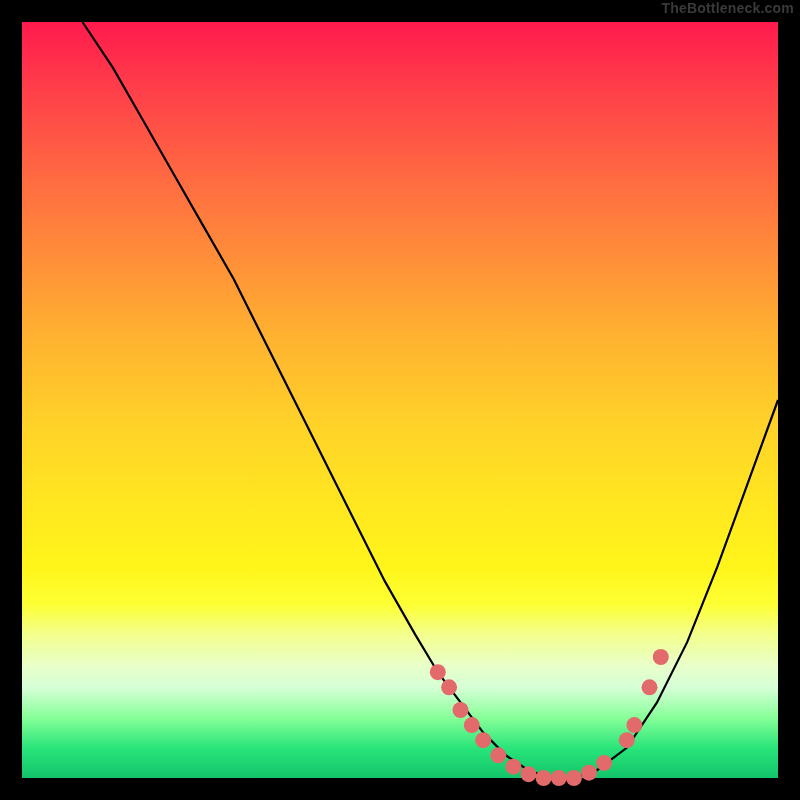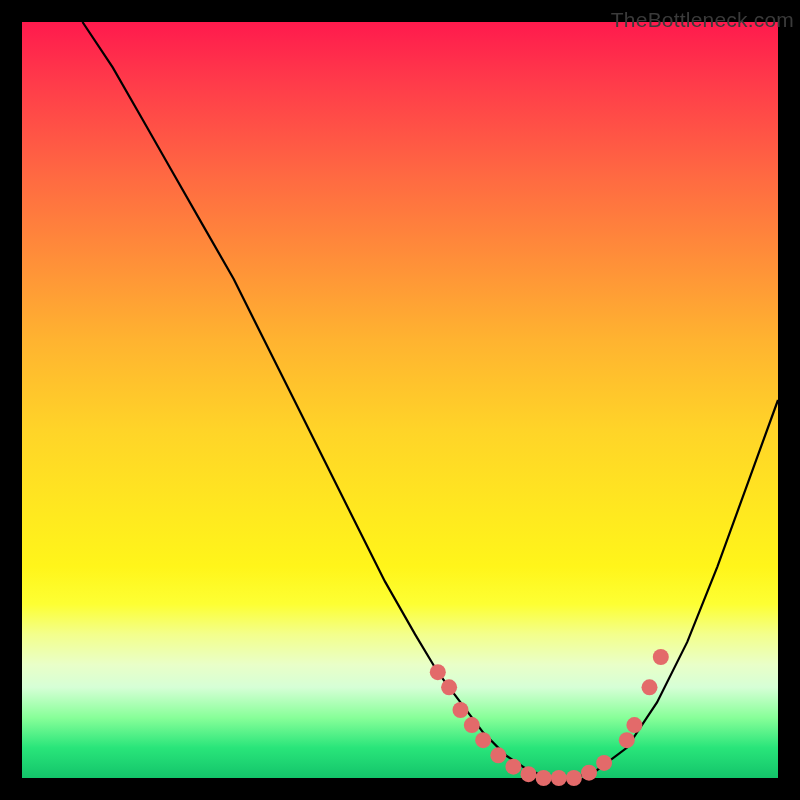--- a/index.html
+++ b/index.html
@@ -29,25 +29,25 @@
       #fdff33 77%,
       #f3ff8c 81%,
       #e9ffc8 85%,
       #d6ffd6 88%,
       #88ff99 92%,
       #29e57a 96%,
       #13c46a 100%);
   }
   .watermark {
     position: absolute;
-    top: 8px;
+    top: 0;
     right: 6px;
     color: #3a3a3a;
-    font-size: 21px;
-    font-weight: 400;
+    font-size: 14px;
+    font-weight: 700;
     letter-spacing: 0.2px;
     user-select: none;
   }
   svg.plot {
     position: absolute;
     left: 22px;
     top: 22px;
     width: 756px;
     height: 756px;
     overflow: visible;

